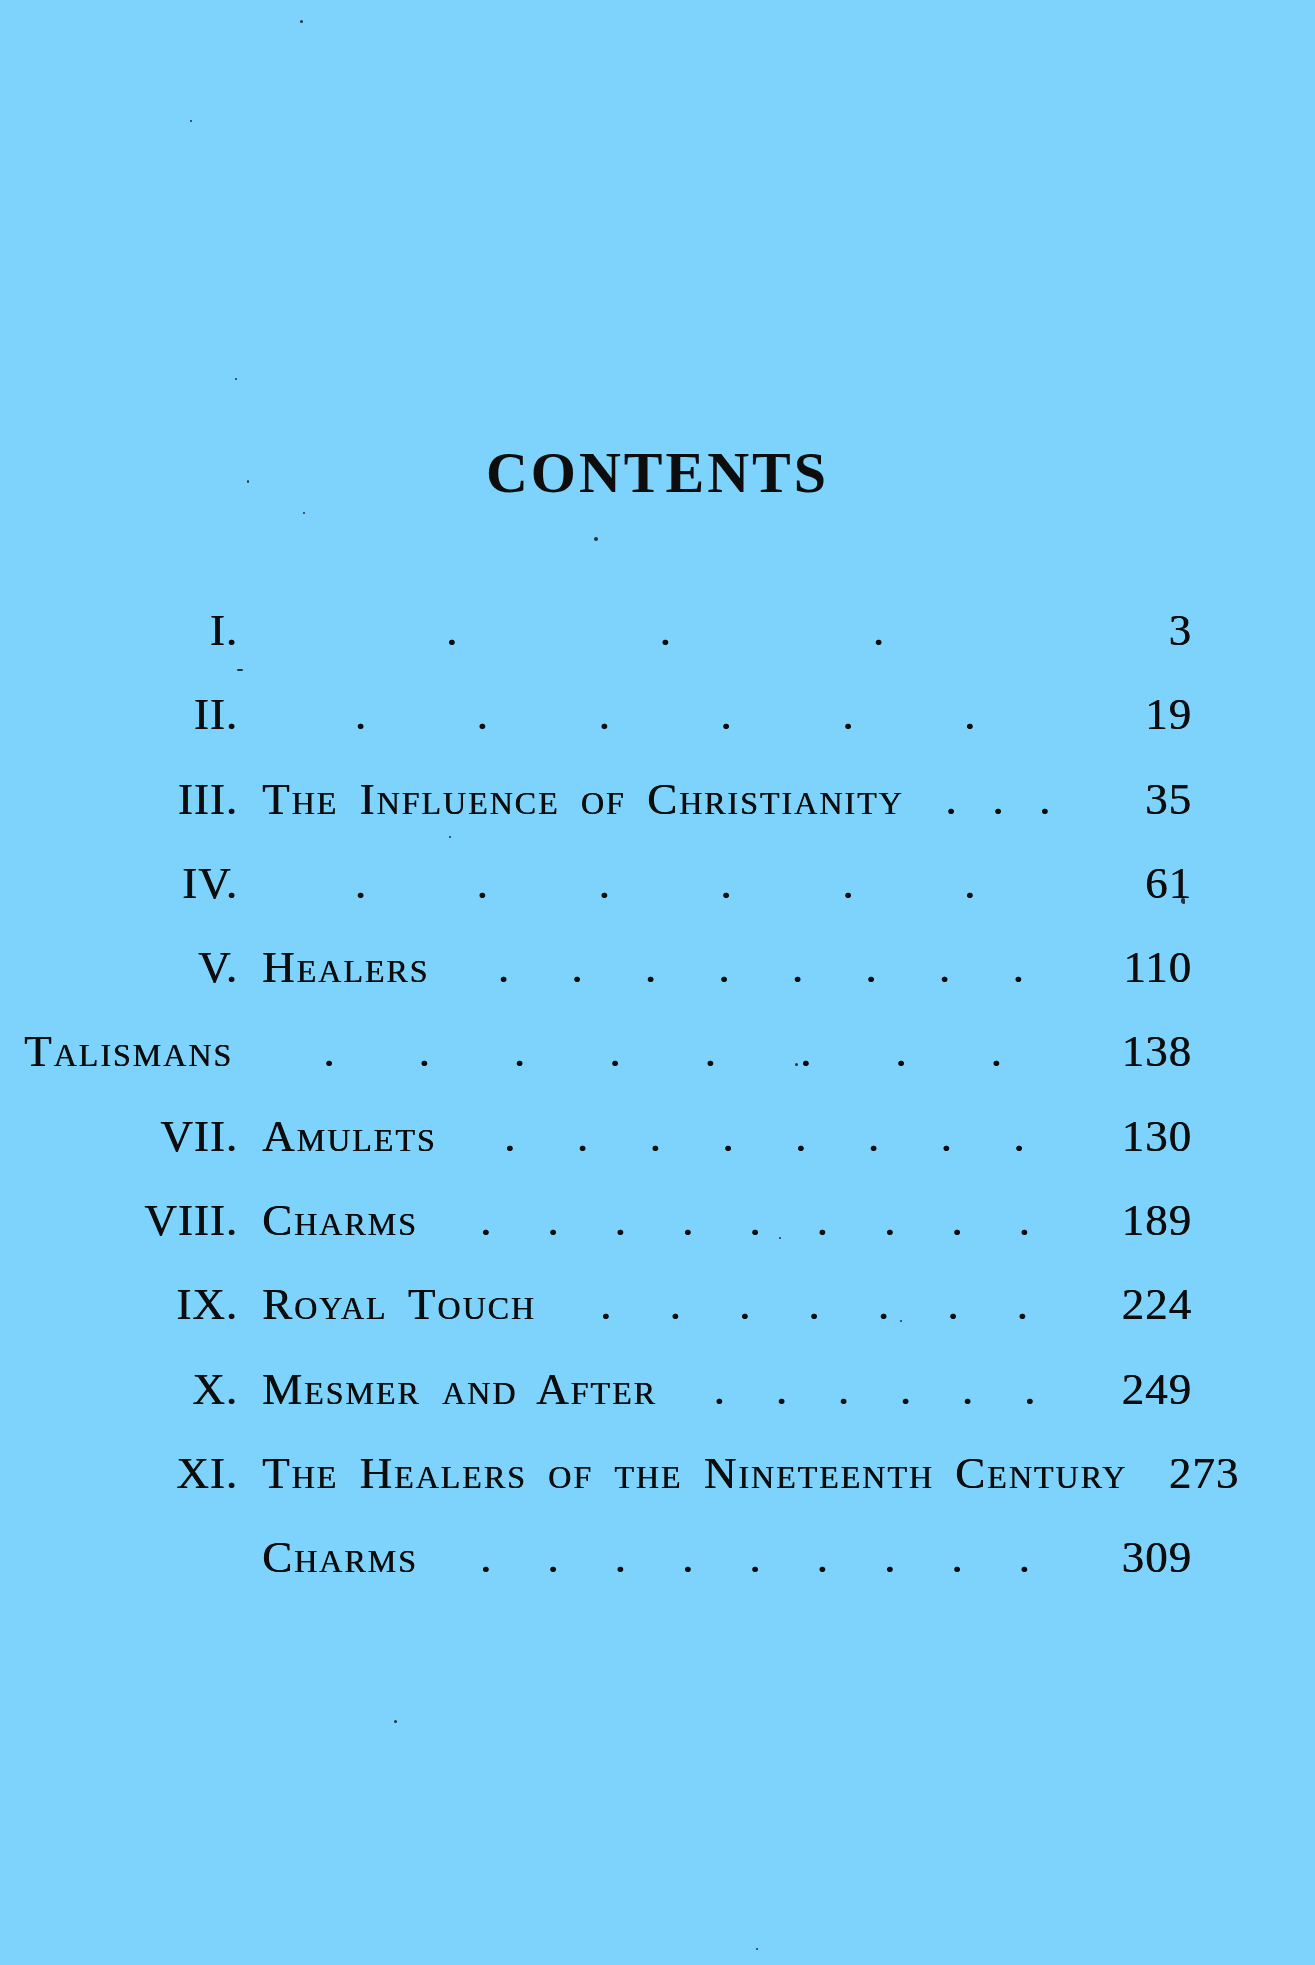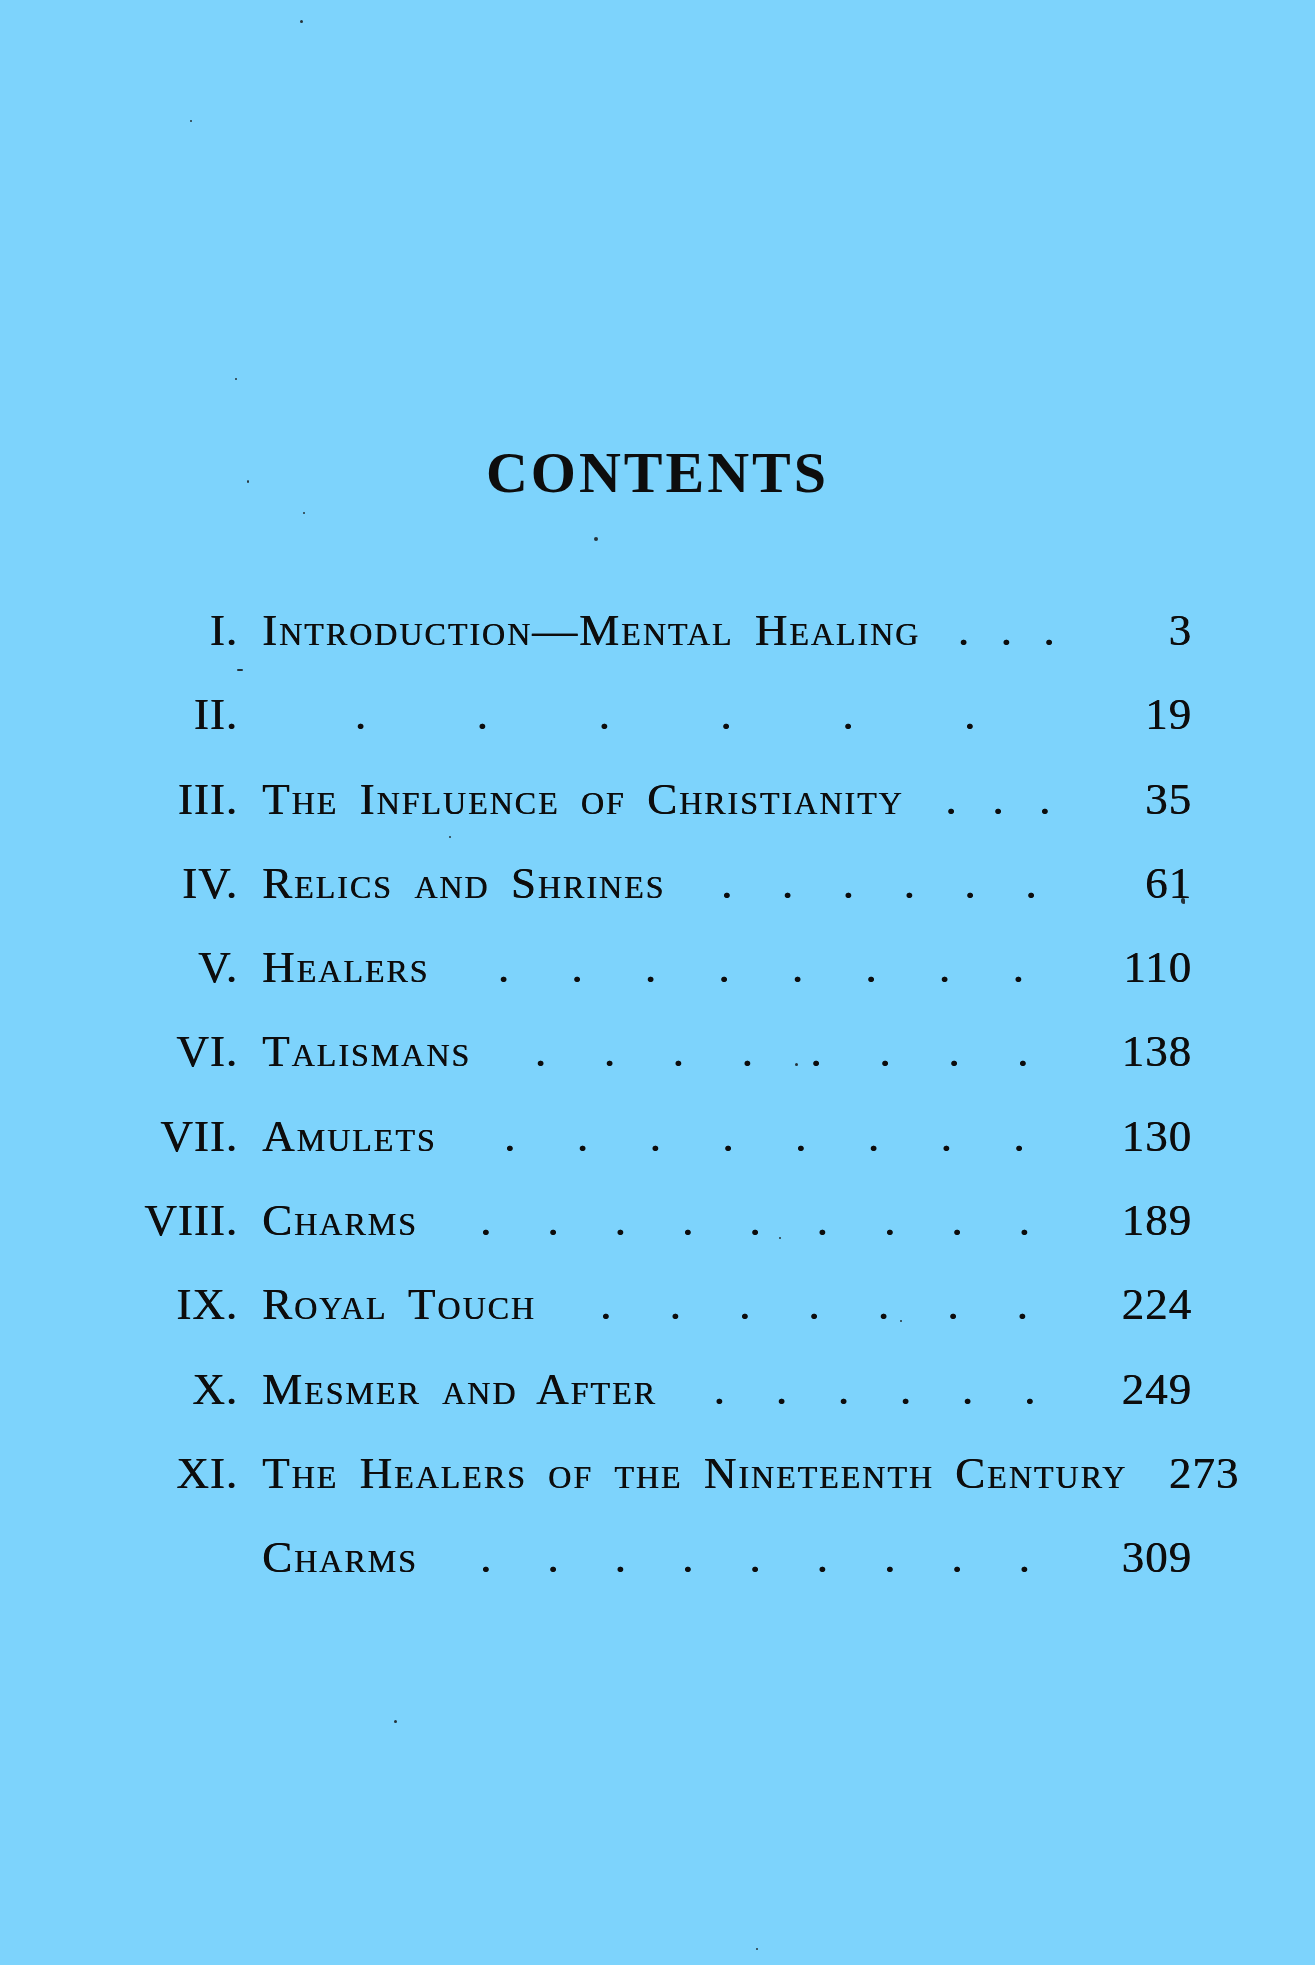--- a/index.html
+++ b/index.html
@@ -87,21 +87,20 @@
 <div class="page">
 
   <h1 class="doc-title">CONTENTS</h1>
 
   <span class="col-label chapter">CHAPTER</span>
   <span class="col-label page">PAGE</span>
 
   <div class="toc">
     <div class="toc-row">
       <span class="numeral">I.</span>
-      <span class="entry-title">Introduction—Mental Healing</span>
       <span class="dots">
           <span class="dot">.</span>
           <span class="dot">.</span>
           <span class="dot">.</span>
         </span>
       <span class="pagenum">3</span>
     </div>
 
     <div class="toc-row">
       <span class="numeral">II.</span>
@@ -122,21 +121,20 @@
       <span class="dots">
           <span class="dot">.</span>
           <span class="dot">.</span>
           <span class="dot">.</span>
         </span>
       <span class="pagenum">35</span>
     </div>
 
     <div class="toc-row">
       <span class="numeral">IV.</span>
-      <span class="entry-title">Relics and Shrines</span>
       <span class="dots">
           <span class="dot">.</span>
           <span class="dot">.</span>
           <span class="dot">.</span>
           <span class="dot">.</span>
           <span class="dot">.</span>
           <span class="dot">.</span>
         </span>
       <span class="pagenum">61</span>
     </div>
@@ -151,21 +149,20 @@
           <span class="dot">.</span>
           <span class="dot">.</span>
           <span class="dot">.</span>
           <span class="dot">.</span>
           <span class="dot">.</span>
         </span>
       <span class="pagenum">110</span>
     </div>
 
     <div class="toc-row">
-      <span class="numeral">VI.</span>
       <span class="entry-title">Talismans</span>
       <span class="dots">
           <span class="dot">.</span>
           <span class="dot">.</span>
           <span class="dot">.</span>
           <span class="dot">.</span>
           <span class="dot">.</span>
           <span class="dot">.</span>
           <span class="dot">.</span>
           <span class="dot">.</span>

